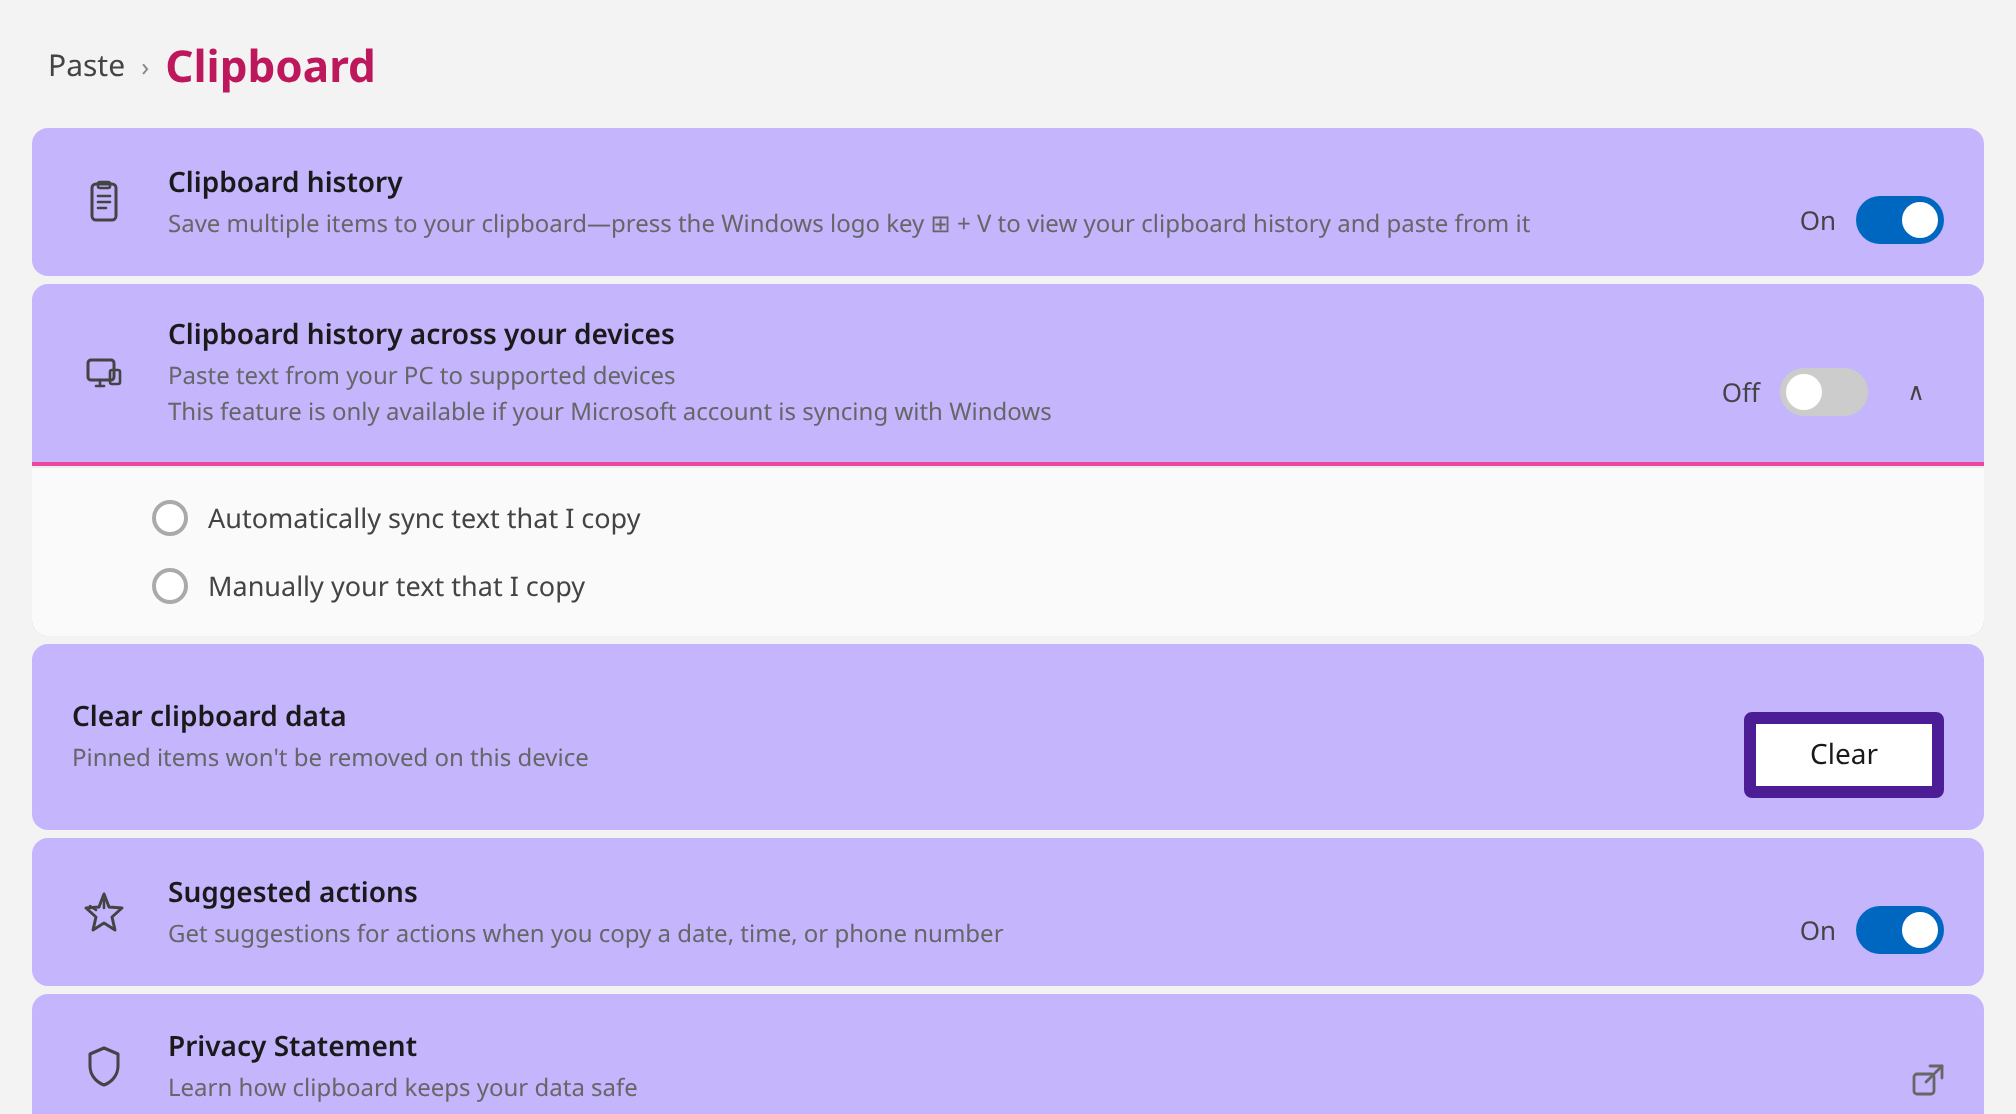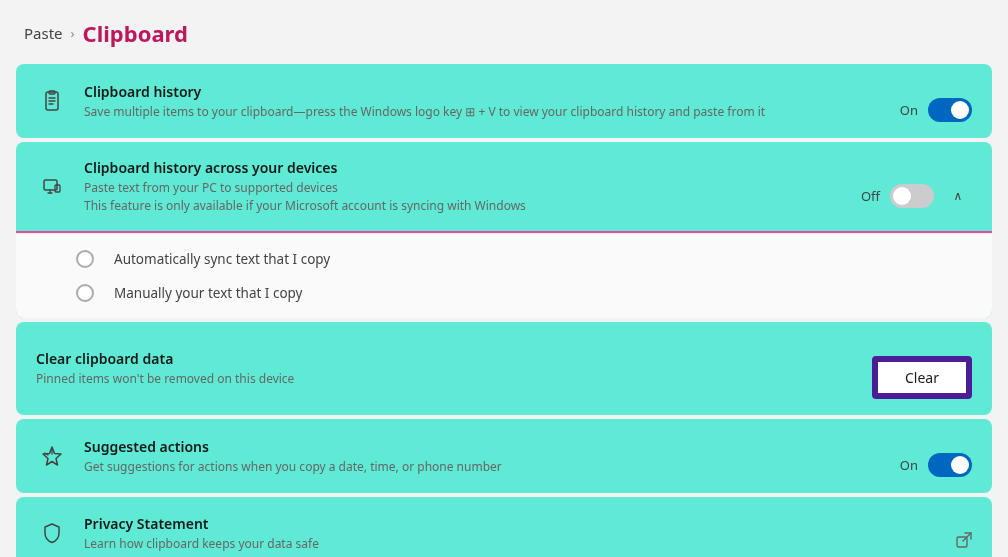--- a/index.html
+++ b/index.html
@@ -35,21 +35,21 @@
     }
 
     .content {
       padding: 4px 16px 16px 16px;
       display: flex;
       flex-direction: column;
       gap: 4px;
     }
 
     .card {
-      background: #5eead4;
+      background: #c4b5fd;
       border-radius: 8px;
       overflow: hidden;
     }
 
     .card-row {
       display: flex;
       align-items: center;
       padding: 16px 20px;
       gap: 16px;
       border-bottom: 2px solid #ec4899;
@@ -145,21 +145,21 @@
       border-top: 1px solid #eee;
       padding: 16px 24px 16px 60px;
       display: flex;
       flex-direction: column;
       gap: 16px;
     }
 
     .radio-row {
       display: flex;
       align-items: center;
-      gap: 20px;
+      gap: 10px;
       cursor: pointer;
     }
 
     .radio-circle {
       width: 18px;
       height: 18px;
       border-radius: 50%;
       border: 2px solid #aaa;
       background: #fff;
       display: inline-block;

